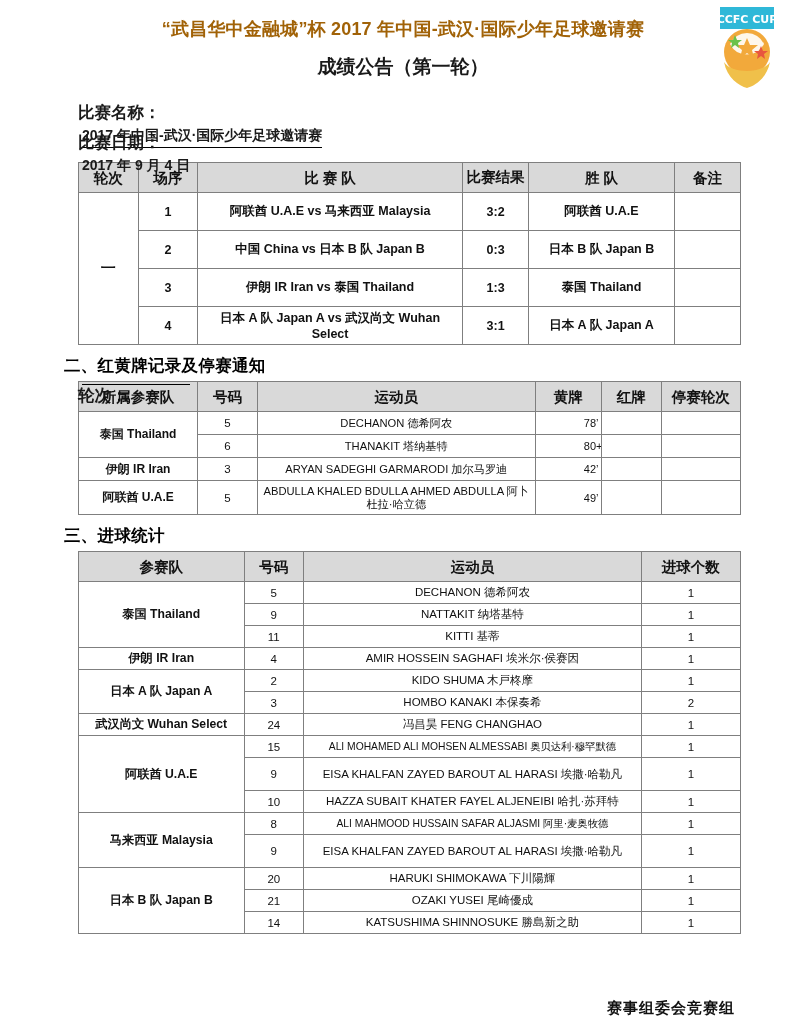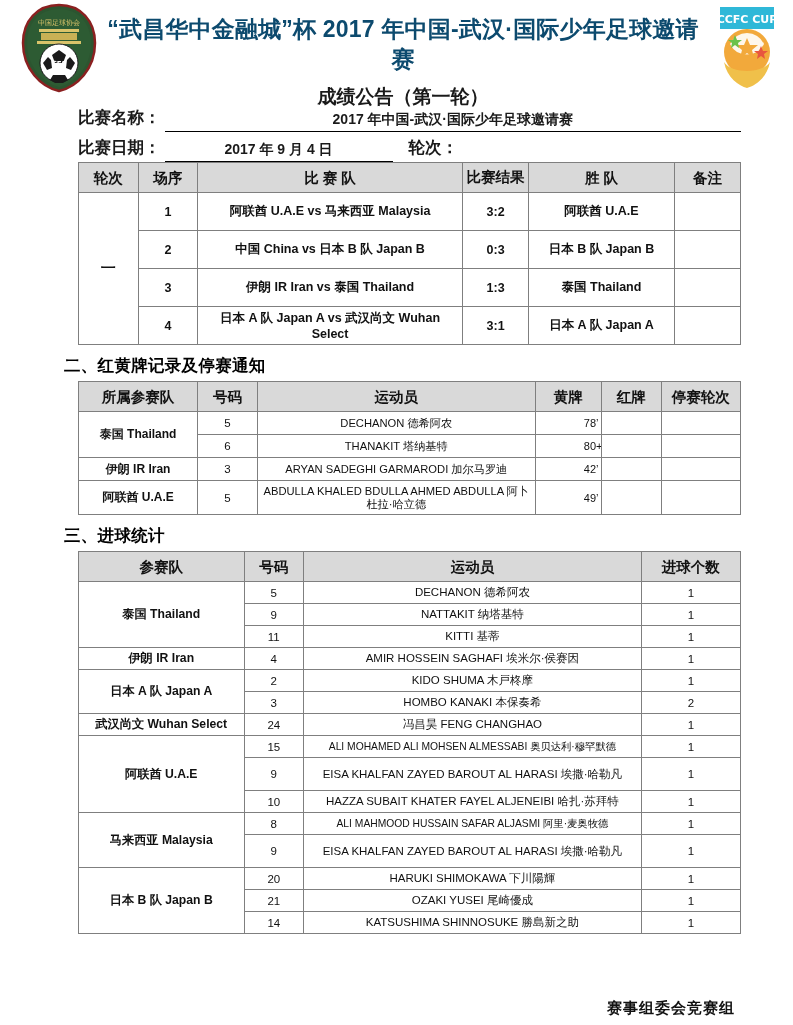--- a/index.html
+++ b/index.html
@@ -16,28 +16,28 @@
 
   
   .header { position: relative; height: 96px; }
   .logo-left { position: absolute; left: 17px; top: 3px; width: 84px; height: 90px; }
   .logo-right { position: absolute; right: 10px; top: 2px; width: 72px; height: 88px; }
   .title-block {
     position: absolute; left: 105px; right: 92px; top: 14px;
     text-align: center;
   }
   .title-line {
-    font-size: 23px; font-weight: bold; letter-spacing: .2px;
-    line-height: 30px; color: #0c4a6e;
+    font-size: 18px; font-weight: bold; letter-spacing: .2px;
+    line-height: 30px; color: #a16207;
   }
   .title-line2 { font-size: 19px; font-weight: bold; line-height: 34px; margin-top: 6px; }
 
   
   .form-rows { margin: 6px 0 0 0; padding: 0 52px 0 78px; }
-  .form-row { display: flex; align-items: flex-end; height: 30px; }
+  .form-row { display: flex; align-items: flex-start; height: 30px; flex-direction: column; }
   .form-label { font-size: 16.5px; font-weight: bold; white-space: nowrap; padding-bottom: 3px; }
   .field {
     border-bottom: 1.6px solid #000;
     flex: 1; text-align: center;
     font-size: 14px; font-weight: bold; padding-bottom: 2px;
     margin-left: 4px;
   }
   .field.sep { margin-right: 16px; }
   .f-name { flex: 1 1 auto; }
   .f-date { flex: 0 0 228px; }
@@ -100,36 +100,20 @@
     font-size: 15px; font-weight: bold; color: #111;
     letter-spacing: 1px;
   }
 </style>
 </head>
 <body>
 
 <div class="page">
 
   <div class="header">
-    <div class="logo-left">
-      <svg viewBox="0 0 84 90" width="84" height="90" aria-hidden="true">
-        <path d="M42 2 C20 2 6 18 6 40 C6 66 24 84 42 88 C60 84 78 66 78 40 C78 18 64 2 42 2 Z" fill="#2c5530" stroke="#8b2020" stroke-width="2.5"></path>
-        <path d="M42 6 C23 6 10 20 10 40 C10 64 26 80 42 84 C58 80 74 64 74 40 C74 20 61 6 42 6 Z" fill="#2d5b33"></path>
-        <text x="42" y="22" font-size="7" fill="#d9c36a" text-anchor="middle" font-family="DejaVu Sans, sans-serif">中国足球协会</text>
-        <rect x="22" y="26" width="40" height="3" fill="#d9c36a"></rect>
-        <rect x="24" y="30" width="36" height="7" fill="#c9b155"></rect>
-        <rect x="20" y="38" width="44" height="3" fill="#d9c36a"></rect>
-        <circle cx="42" cy="60" r="19" fill="#ffffff" stroke="#1a1a1a" stroke-width="1"></circle>
-        <path d="M42 47 l7 5 -3 8 -8 0 -3 -8 z" fill="#1a1a1a"></path>
-        <path d="M31 54 l-5 6 4 7 5 -2 -1 -8 z" fill="#1a1a1a"></path>
-        <path d="M53 54 l5 6 -4 7 -5 -2 1 -8 z" fill="#1a1a1a"></path>
-        <path d="M36 72 l-3 5 5 3 8 0 5 -3 -3 -5 z" fill="#1a1a1a"></path>
-        <text x="42" y="63" font-size="7" fill="#ffffff" text-anchor="middle" font-weight="bold" font-family="DejaVu Sans, sans-serif">CFA</text>
-      </svg>
-    </div>
 
     <div class="title-block">
       <div class="title-line">“武昌华中金融城”杯 2017 年中国-武汉·国际少年足球邀请赛</div>
       <div class="title-line2">成绩公告（第一轮）</div>
     </div>
 
     <div class="logo-right">
       <svg viewBox="0 0 72 88" width="72" height="88" aria-hidden="true">
         <path d="M6 2 H66 V62 C66 76 52 84 36 86 C20 84 6 76 6 62 Z" fill="#ffffff"></path>
         <rect x="9" y="5" width="54" height="22" fill="#2fb8d8"></rect>

